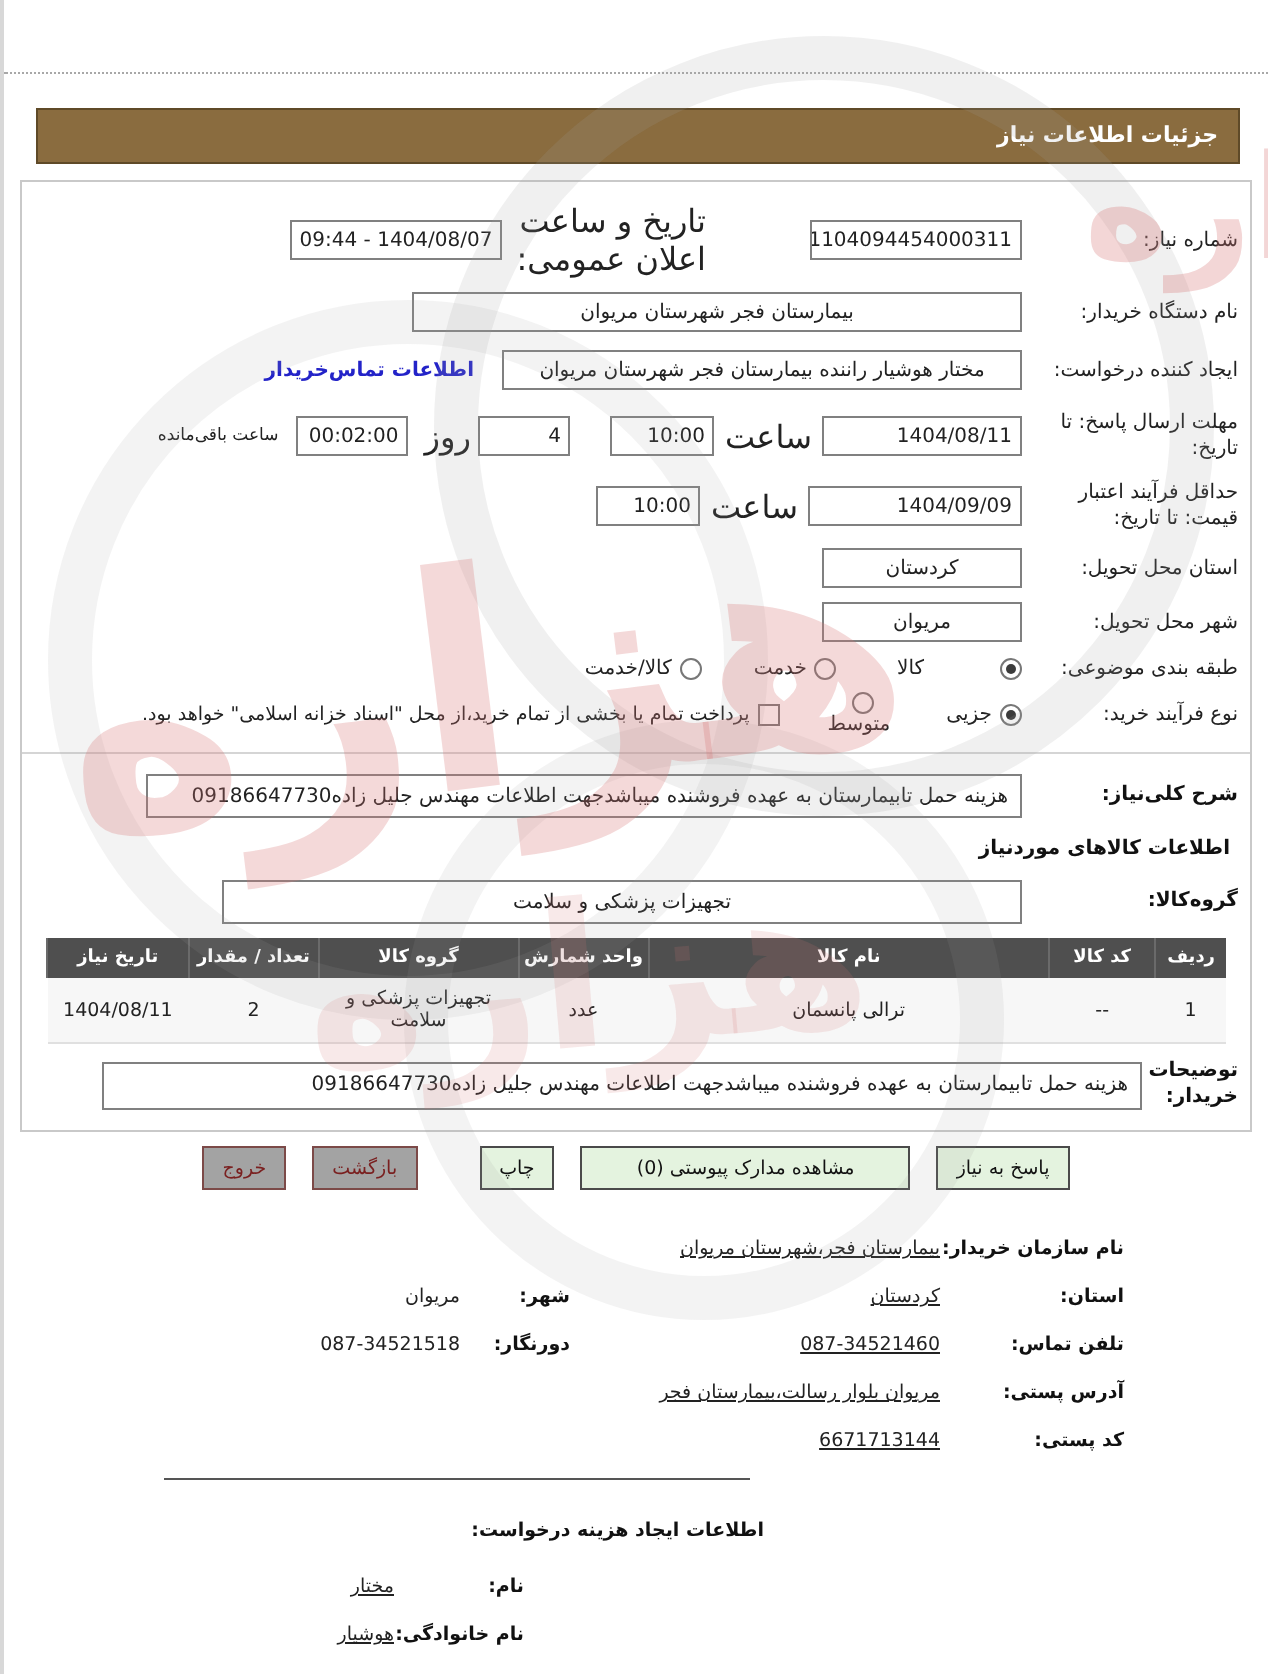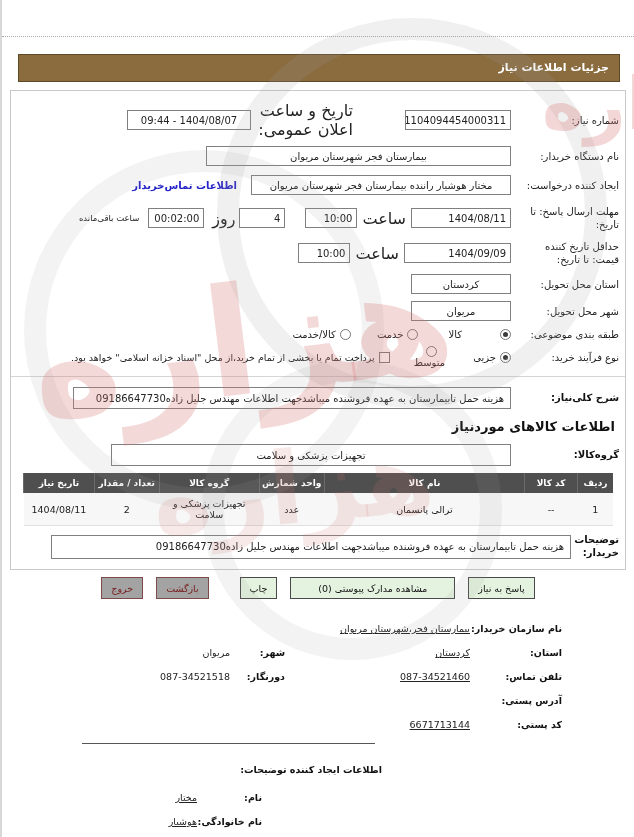--- a/index.html
+++ b/index.html
@@ -54,21 +54,21 @@
 
   .rad { width:11px; height:11px; border:1px solid #777; border-radius:50%; background:#fff; position:relative; flex-shrink:0; }
   .rad.on::after { content:""; position:absolute; inset:2px; background:#3c3c3c; border-radius:50%; }
   .chk { width:11px; height:11px; border:1px solid #777; background:#fff; flex-shrink:0; }
   .opt { display:flex; align-items:center; margin-left:26px; }
   .opt span { margin-right:4px; }
 
   .divider { border-top:1px solid #d5d5d5; margin:8px -6px 10px -6px; }
 
   .bold-label { font-weight:bold; font-size:10px; color:#111; line-height:1.25; flex-shrink:0; }
-  .section-title { font-weight:bold; font-size:13px; color:#111; margin:10px 4px 10px 0; }
+  .section-title { font-weight:bold; font-size:10px; color:#111; margin:10px 4px 10px 0; }
 
   table.goods { width:98%; margin:4px auto 8px auto; border-collapse:collapse; }
   table.goods th {
     background:#4f4f4f; color:#fff; font-size:9px; font-weight:bold;
     padding:5px 2px; border-left:1px solid #6a6a6a;
   }
   table.goods td {
     font-size:9.5px; padding:5px 2px; text-align:center;
     background:#f7f7f7; border-bottom:1px solid #e0e0e0;
   }
@@ -105,21 +105,21 @@
   </div>
 
   <div class="main-box">
 
     <div class="frow">
       <div class="flabel">شماره نیاز:</div>
       <div class="ibox jright" style="width:106px;">
         <span class="ltr">1104094454000311</span>
       </div>
       <span class="mini-label" style="margin-right:52px; width:102px;">تاریخ و ساعت اعلان عمومی:</span>
-      <div class="ibox" style="width:124px;">
+      <div class="ibox" style="width:106px;">
         <span class="ltr">09:44 - 1404/08/07</span>
       </div>
     </div>
 
     <div class="frow">
       <div class="flabel">نام دستگاه خریدار:</div>
       <div class="ibox" style="width:305px;">
         <span>بیمارستان فجر  شهرستان مریوان</span>
       </div>
     </div>
@@ -145,21 +145,21 @@
         <span class="ltr">4</span>
       </div>
       <span class="mini-label" style="margin-right:4px;">روز</span>
       <div class="ibox jright" style="width:56px; margin-right:8px;">
         <span class="ltr">00:02:00</span>
       </div>
       <span class="mini-label" style="margin-right:9px; font-size:8.5px; white-space:nowrap;">ساعت باقی‌مانده</span>
     </div>
 
     <div class="frow" style="height:28px;">
-      <div class="flabel">حداقل تاریخ کننده قیمت: تا تاریخ:</div>
+      <div class="flabel">حداقل فرآیند اعتبار قیمت: تا تاریخ:</div>
       <div class="ibox jright" style="width:107px;">
         <span class="ltr">1404/09/09</span>
       </div>
       <span class="mini-label" style="margin:0 5px;">ساعت</span>
       <div class="ibox jright" style="width:52px;">
         <span class="ltr">10:00</span>
       </div>
     </div>
 
     <div class="frow">
@@ -285,30 +285,31 @@
 
     <div class="crow">
       <div class="clabel">تلفن تماس:</div>
       <div class="cval" style="padding-left:60px;"><span class="ltr">087-34521460</span></div>
       <div class="clabel2">دورنگار:</div>
       <div class="cval2"><span class="ltr">087-34521518</span></div>
     </div>
 
     <div class="crow">
       <div class="clabel">آدرس پستی:</div>
+      <div class="cval" style="width:240px;">مریوان بلوار رسالت،بیمارستان فجر</div>
     </div>
 
     <div class="crow">
       <div class="clabel">کد پستی:</div>
       <div class="cval" style="padding-left:60px;"><span class="ltr">6671713144</span></div>
     </div>
 
     <div class="cdivider"></div>
 
-    <div class="creator-title">اطلاعات ایجاد کننده توضیحات:</div>
+    <div class="creator-title">اطلاعات ایجاد هزینه درخواست:</div>
 
     <div class="creator-row">
       <div class="clabel">نام:</div>
       <div class="cval">مختار</div>
     </div>
 
     <div class="creator-row">
       <div class="clabel">نام خانوادگی:</div>
       <div class="cval">هوشیار</div>
     </div>

